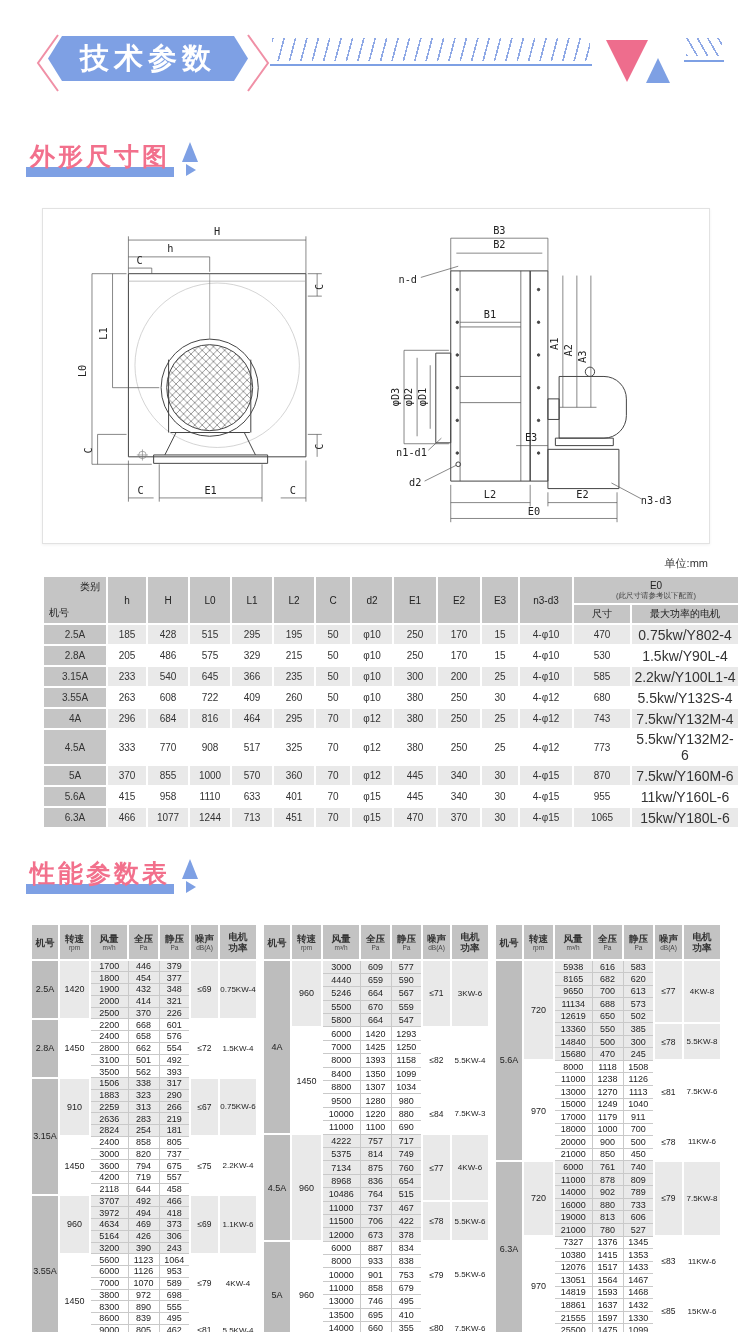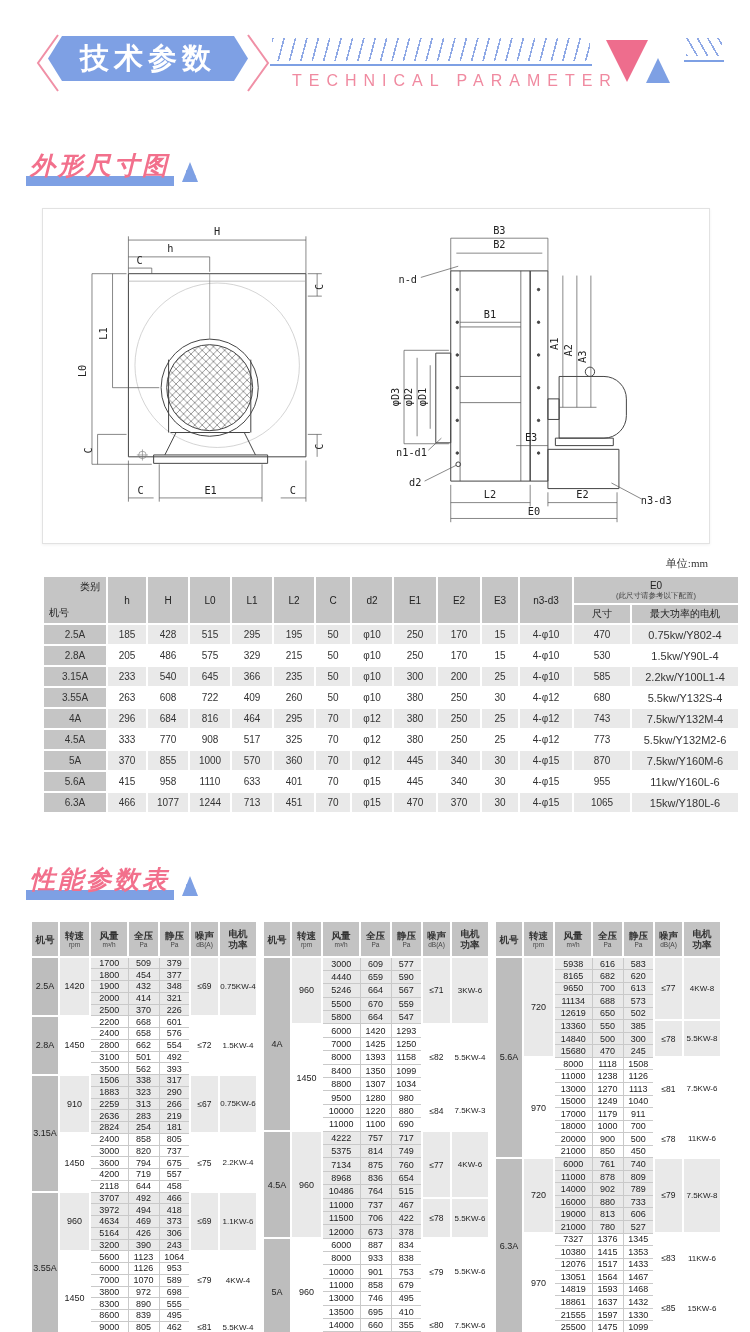--- a/index.html
+++ b/index.html
@@ -19,45 +19,45 @@
   .en-title{position:absolute;left:292px;top:54px;color:#f08aa0;font-size:16px;letter-spacing:7px;}
   .tri-pink{position:absolute;left:606px;top:22px;width:0;height:0;
             border-left:21px solid transparent;border-right:21px solid transparent;border-top:42px solid #ee6d8d;}
   .tri-blue{position:absolute;left:646px;top:40px;width:0;height:0;
             border-left:12px solid transparent;border-right:12px solid transparent;border-bottom:25px solid #7ea0e4;}
   .corner-hatch{position:absolute;left:686px;top:20px;width:36px;height:18px;
             background:repeating-linear-gradient(60deg,#8fa9e6 0 1.6px,transparent 1.6px 9px);}
   .corner-line{position:absolute;left:684px;top:42px;width:40px;height:2px;background:#7ea0e4;}
 
   
-  .sec-title{margin:26px 0 0 28px;height:42px;display:flex;align-items:flex-end;font-style:italic;}
+  .sec-title{margin:26px 0 0 28px;height:42px;display:flex;align-items:flex-start;}
   .sec-text{position:relative;z-index:0;color:#f2708c;font-size:25px;letter-spacing:3px;font-weight:bold;padding:0 2px;}
   .sec-text::after{content:"";position:absolute;left:-2px;right:-2px;bottom:-4px;height:10px;background:#7ea0e4;z-index:-1;}
   .st-tri1{width:0;height:0;margin:2px 0 0 10px;border-left:8px solid transparent;border-right:8px solid transparent;border-bottom:20px solid #7ea0e4;}
   .st-tri2{width:0;height:0;margin:24px 0 0 -12px;border-top:6px solid transparent;border-bottom:6px solid transparent;border-left:10px solid #7ea0e4;}
 
   
   .draw-panel{margin:26px 40px 0 42px;border:1px solid #e2e2e2;box-shadow:0 1px 3px rgba(0,0,0,.06);
               height:330px;display:flex;align-items:center;justify-content:space-between;padding:2px 6px;background:#fff;}
   svg line,svg path,svg rect,svg circle,svg polyline{vector-effect:non-scaling-stroke;}
   svg text{font-size:11px;fill:#222;text-anchor:middle;font-family:"DejaVu Sans Mono","Liberation Mono",monospace;}
 
   
-  .unit-note{margin:12px 42px 4px 0;text-align:right;font-size:11px;color:#333;font-family:Liberation Serif, serif;}
+  .unit-note{margin:12px 42px 4px 0;text-align:right;font-size:11px;color:#333;}
 
   
   .dimwrap{margin:0 40px 0 42px;}
   table.dim{border-collapse:separate;border-spacing:2px;table-layout:fixed;width:668px;font-size:10px;}
   table.dim th{background:#c5c5c5;font-weight:normal;color:#222;}
   table.dim thead tr:first-child th{height:24px;}
   table.dim thead tr:last-child th{height:16px;font-family:Liberation Serif, serif;}
   table.dim td{background:#fff;text-align:center;height:17px;}
   table.dim tr.alt td{background:#e9e9e9;}
   table.dim td.model,table.dim tr.alt td.model{background:#c5c5c5;}
-  table.dim td.motor{font-size:11px;}
+  table.dim td.motor{font-size:14px;}
   th.corner{position:relative;background:#c5c5c5 linear-gradient(to right bottom,transparent calc(50% - .7px),#8f8f8f calc(50% - .7px),#8f8f8f calc(50% + .7px),transparent calc(50% + .7px));}
   th.corner .c1{position:absolute;top:3px;right:6px;font-size:10px;}
   th.corner .c2{position:absolute;bottom:3px;left:5px;font-size:10px;}
   th.e0 .e0t{font-size:10px;line-height:11px;}
   th.e0 .e0n{font-size:7.5px;line-height:9px;color:#444;}
 
   
   .perf-row{display:flex;gap:4px;margin:24px 30px 0 30px;align-items:flex-start;}
   .perf-col{flex:1;}
   table.perf{border-collapse:collapse;table-layout:fixed;width:100%;font-size:9px;}
@@ -84,21 +84,20 @@
     <polyline points="24,3 4,31 24,59" fill="none" stroke="#f090a6" stroke-width="2"></polyline>
   </svg>
   <div class="badge">
     <span>技术参数</span>
   </div>
   <svg class="chev right" width="26" height="62" viewBox="0 0 26 62">
     <polyline points="2,3 22,31 2,59" fill="none" stroke="#f090a6" stroke-width="2"></polyline>
   </svg>
   <div class="hatch"></div>
   <div class="hline"></div>
-  <div class="en-title">TECHNICAL PARAMETER</div>
   <div class="tri-pink"></div>
   <div class="tri-blue"></div>
   <div class="corner-hatch"></div>
   <div class="corner-line"></div>
 </div>
 
 <div class="sec-title">
   <span class="sec-text">外形尺寸图</span>
   <span class="st-tri1"></span>
   <span class="st-tri2"></span>
@@ -432,21 +431,21 @@
           <td>370</td>
           <td>30</td>
           <td>4-φ15</td>
           <td>1065</td>
           <td class="motor">15kw/Y180L-6</td>
         </tr>
       </tbody>
     </table>
 </div>
 
-<div class="sec-title" style="margin-top:40px;">
+<div class="sec-title" style="margin-top:28px;">
   <span class="sec-text">性能参数表</span>
   <span class="st-tri1"></span>
   <span class="st-tri2"></span>
 </div>
 
 <div class="perf-row">
   <div class="perf-col">
       <table class="perf" id="pt1">
         <colgroup>
           <col style="width: 28px;">
@@ -486,21 +485,21 @@
               <div class="h1">电机</div>
               <div class="h1">功率</div>
             </th>
           </tr>
         </thead>
         <tbody>
           <tr class="sh">
             <td class="model" rowspan="5">2.5A</td>
             <td class="rpm" rowspan="5">1420</td>
             <td class="num">1700</td>
-            <td class="num">509</td>
+            <td class="num">446</td>
             <td class="num">379</td>
             <td class="noise" rowspan="5">≤69</td>
             <td class="power" rowspan="5">0.75KW-4</td>
           </tr>
           <tr class="sh">
             <td class="num">1800</td>
             <td class="num">454</td>
             <td class="num">377</td>
           </tr>
           <tr class="sh">

